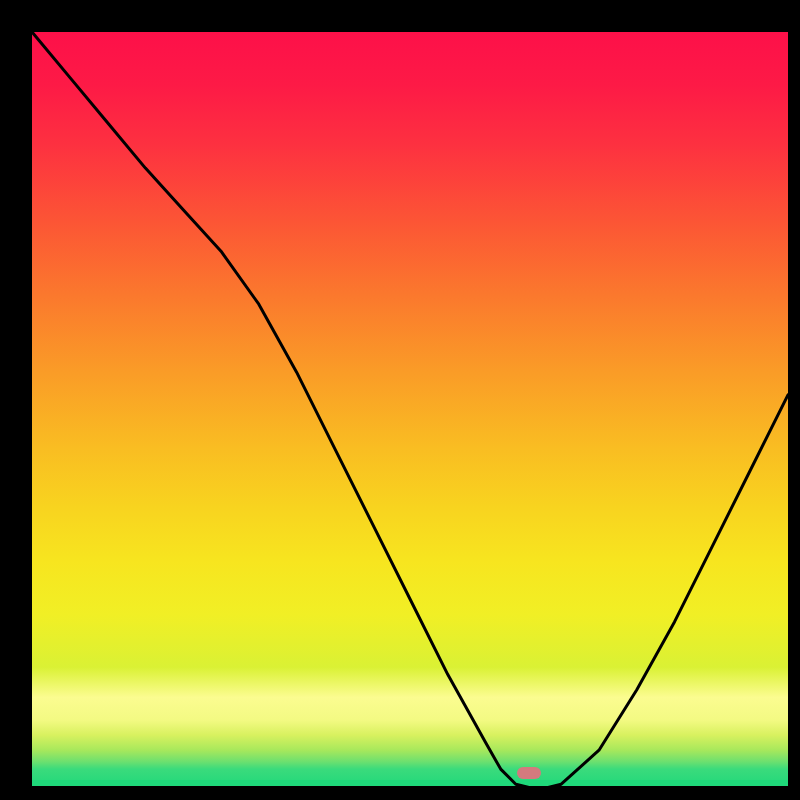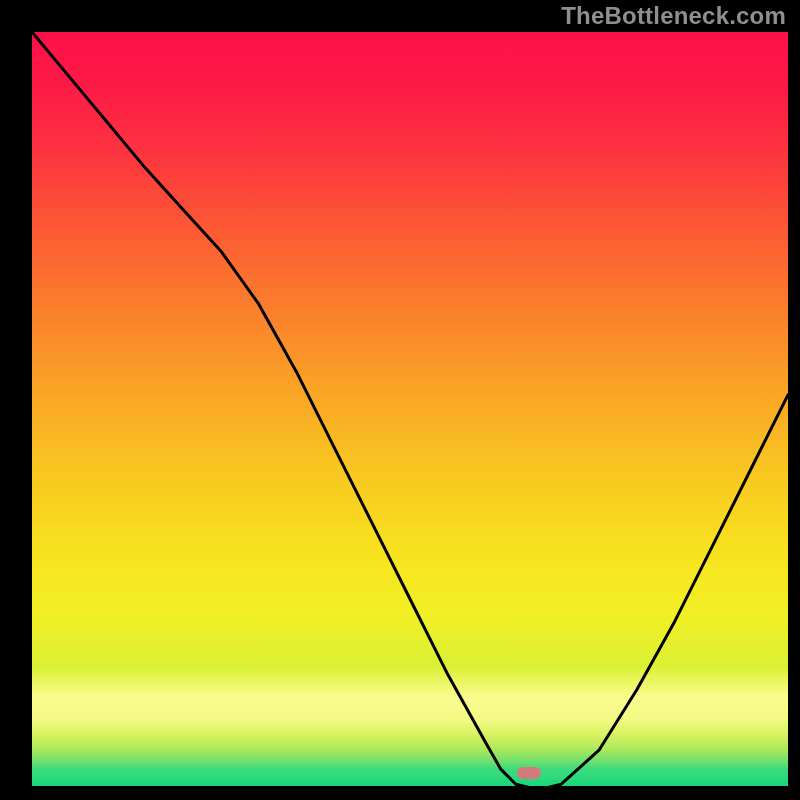--- a/index.html
+++ b/index.html
@@ -69,14 +69,13 @@
 
     <rect id="green-strip" x="32" y="780" width="756" height="8" fill="#1fd87a"></rect>
 
     <line id="axis-line" stroke-width="2" x1="32" y1="787" x2="788" y2="787" stroke="#000000"></line>
 
     <path id="curve" fill="none" stroke-width="3" stroke-linejoin="round" stroke-linecap="round" d="M32.0 32.0 L69.8 77.4 L107.6 122.7 L145.4 168.1 L183.2 209.7 L221.0 251.2 L258.8 304.2 L296.6 372.2 L334.4 447.8 L372.2 523.4 L410.0 599.0 L447.8 674.6 L485.6 742.6 L500.7 769.1 L515.8 784.2 L531.0 788.0 L546.1 788.0 L561.2 784.2 L599.0 750.2 L636.8 689.7 L674.6 621.7 L712.4 546.1 L750.2 470.5 L788.0 394.9" stroke="#000000"></path>
   </svg>
 
   <div id="marker" class="marker" style="left: 517px; top: 767px; width: 24px; height: 12px; border-radius: 6px; background: rgb(212, 122, 126);"></div>
 
-  <div class="watermark">TheBottleneck.com</div>
 </div>
 
 </body></html>

